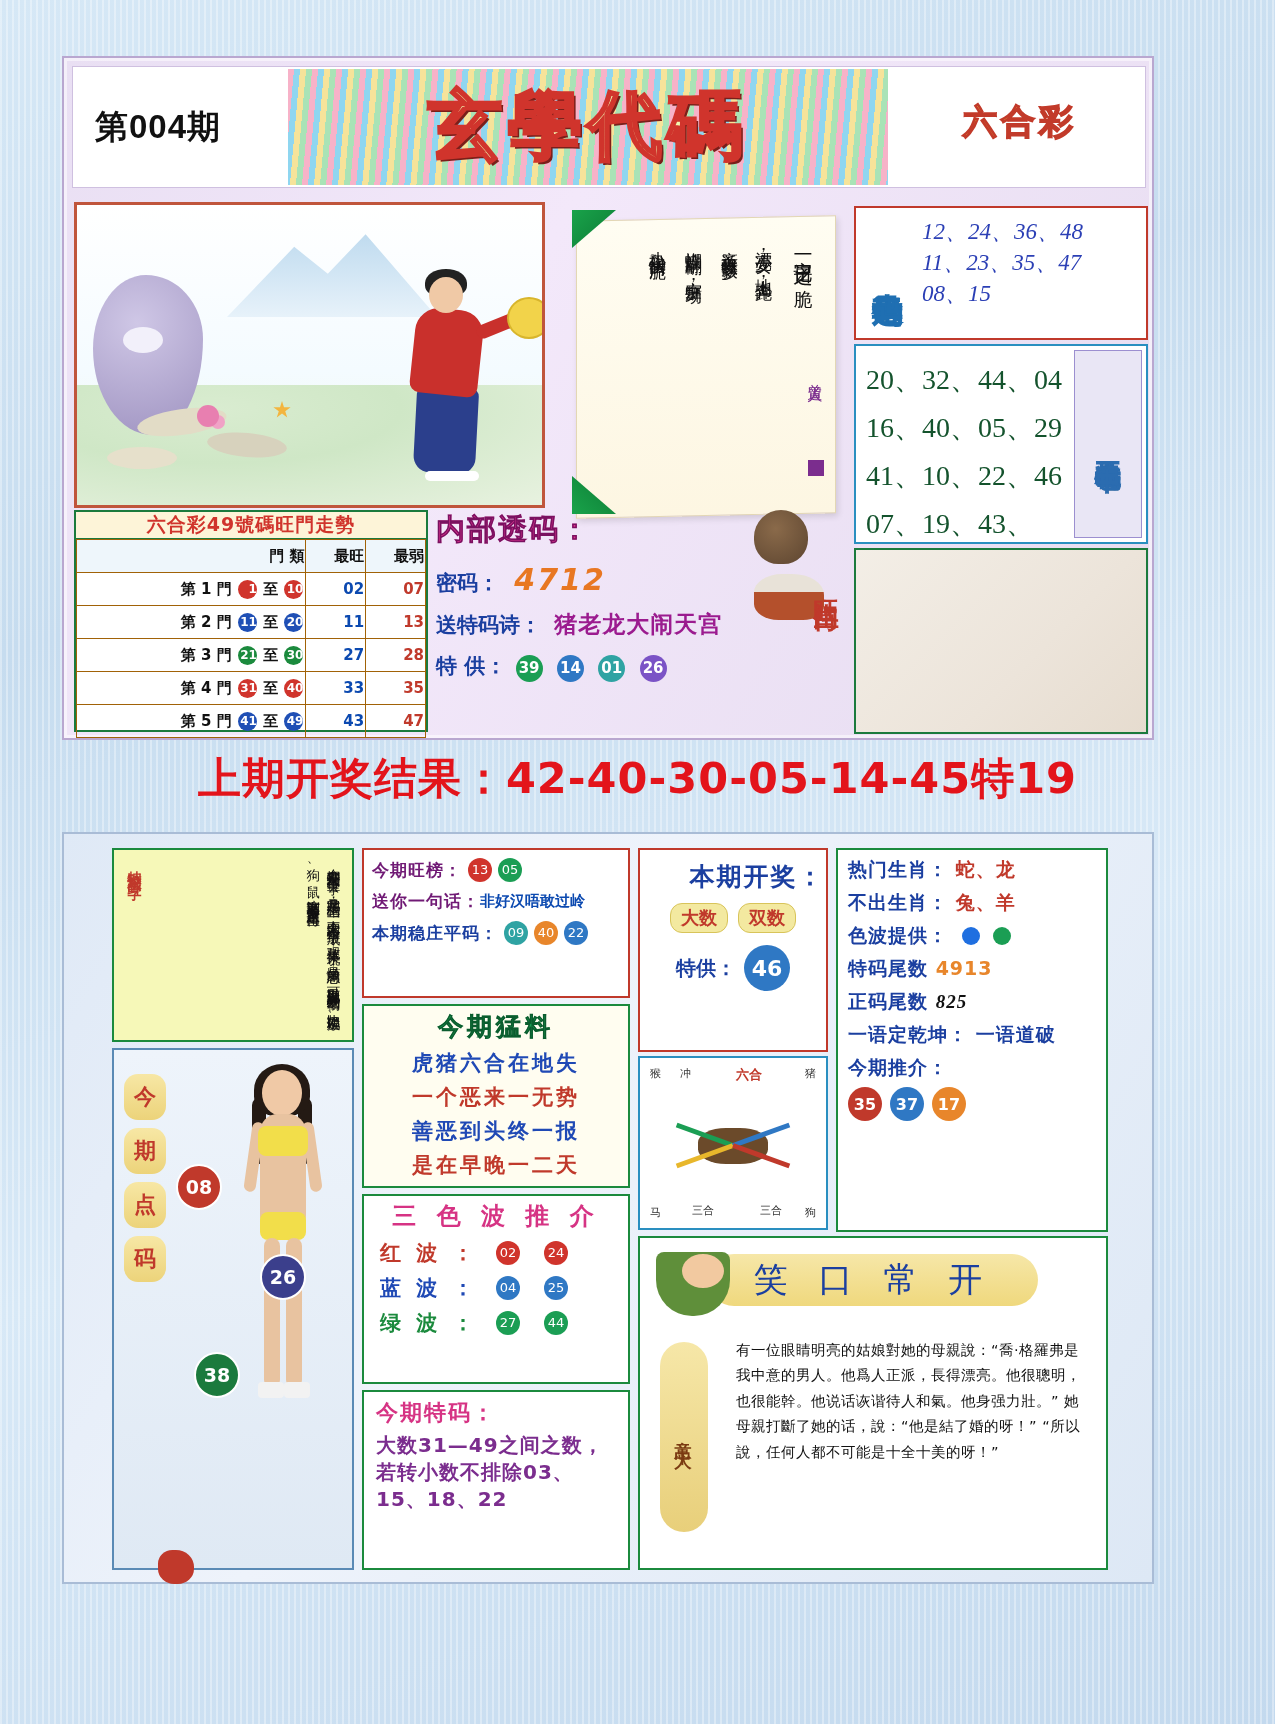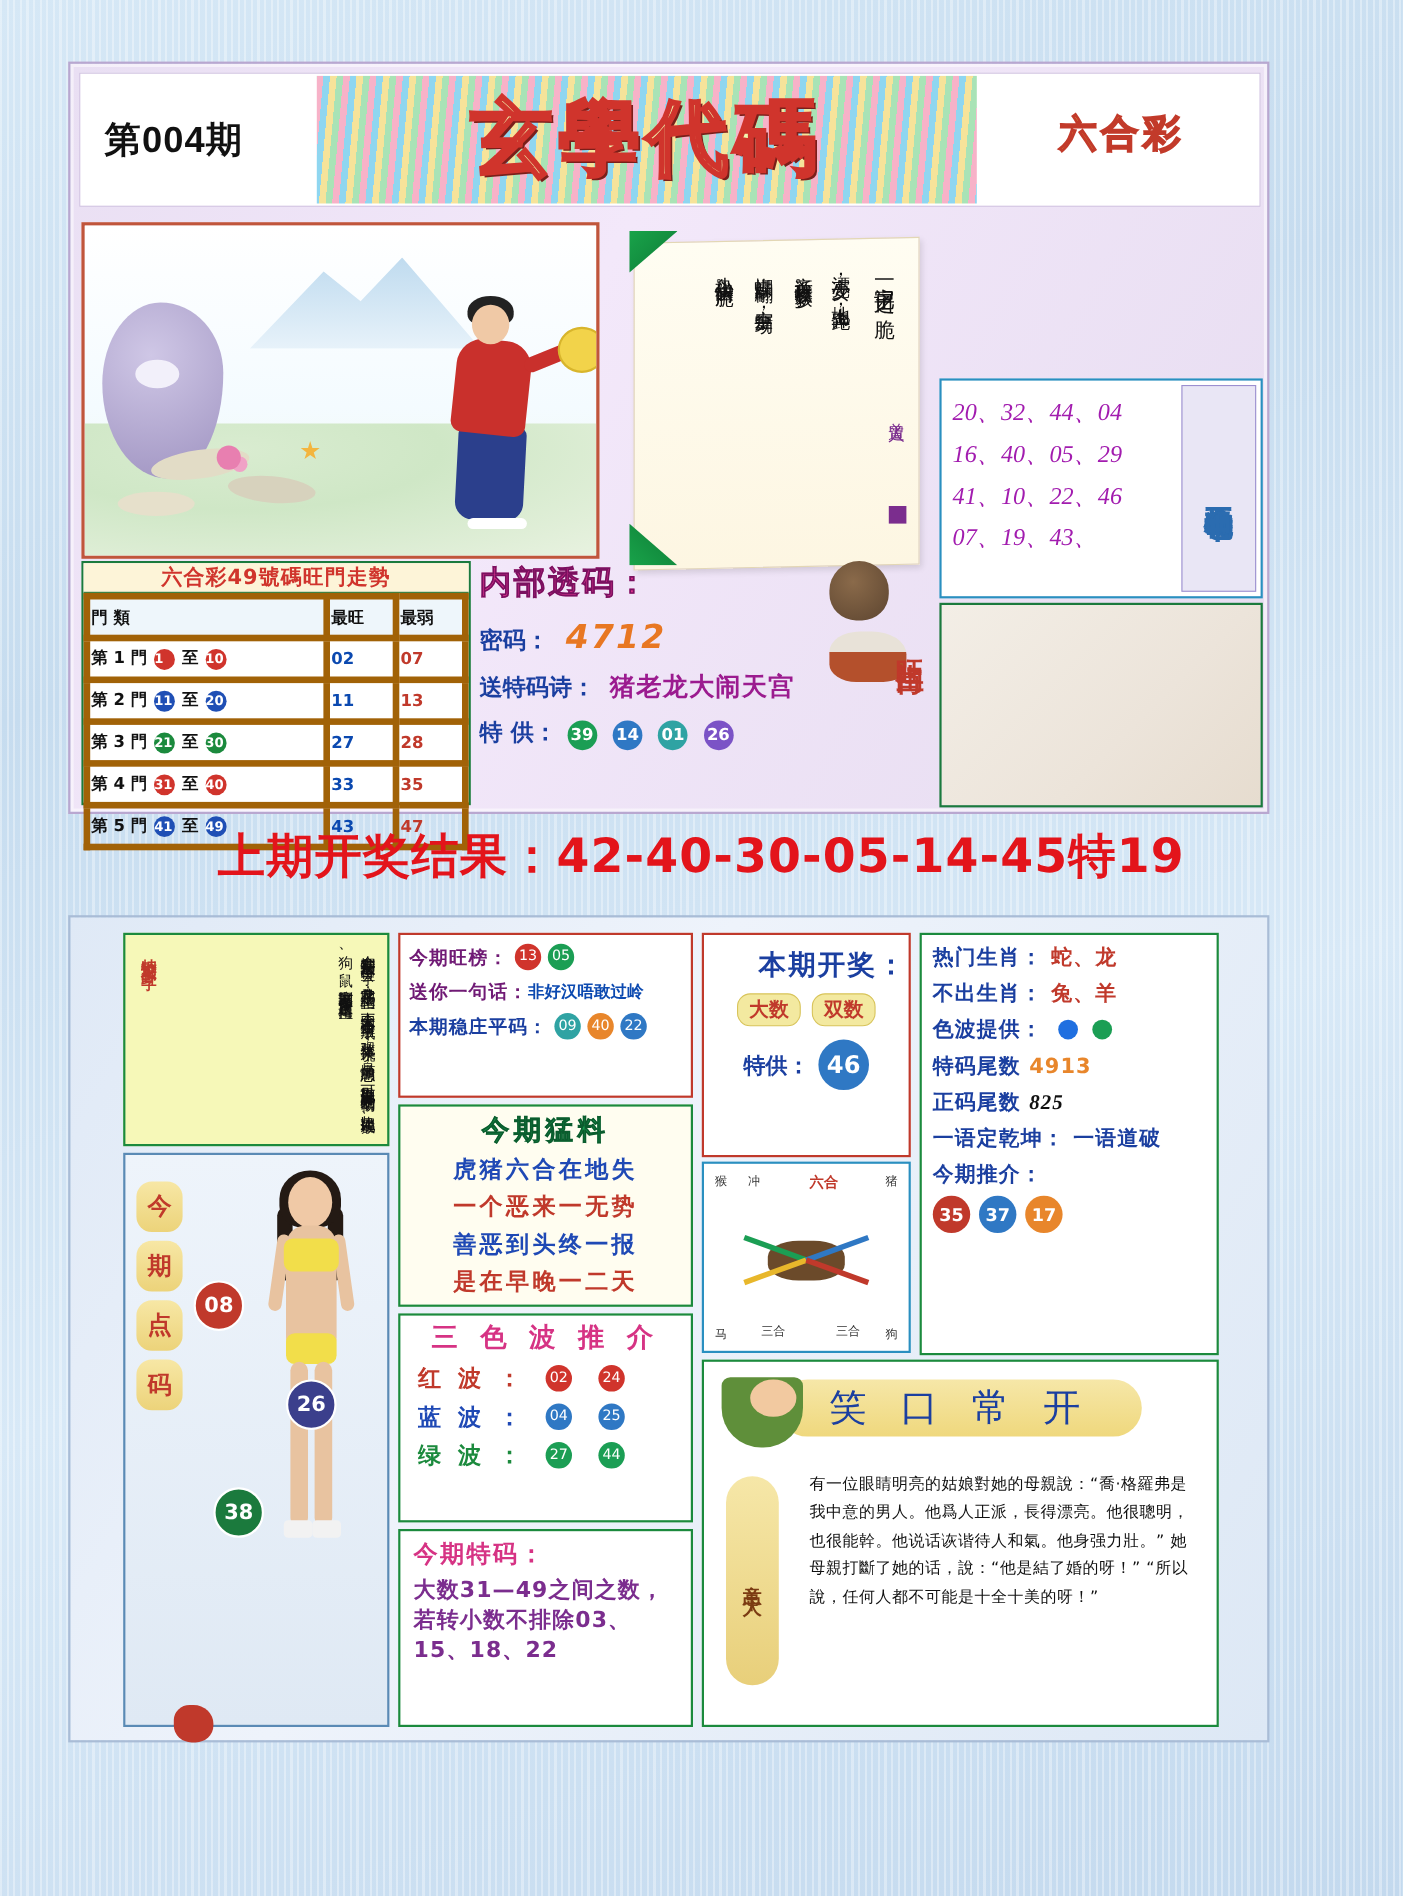--- a/index.html
+++ b/index.html
@@ -125,22 +125,22 @@
   }
   .lucky-nums{
     flex:1;padding:8px 4px 4px 4px;color:#2b3fb5;font-style:italic;
     font-size:23px;line-height:1.35;font-family:"Liberation Serif",serif;
   }
   .box-special{
     position:absolute;left:790px;top:286px;width:290px;height:196px;
     border:2px solid #2a8fc0;background:#fff;display:flex;
   }
   .sp-nums{
-    flex:1;padding:10px 4px 4px 10px;color:#a21caf;font-style:italic;
-    font-size:22px;line-height:1.72;font-family:"Liberation Serif",serif;
+    flex:1;padding:10px 4px 4px 10px;color:#14532d;
+    font-size:28px;line-height:1.72;font-family:"Liberation Serif",serif;
   }
   .sp-label{
     width:66px;margin:4px;background:#e9e6f5;border:1px solid #9c8fd0;
     display:flex;align-items:center;justify-content:center;
     writing-mode:vertical-rl;text-orientation:upright;
     font-size:25px;font-weight:bold;color:#e8a33d;-webkit-text-stroke:1px #2b6cb0;letter-spacing:1px;
   }
   .box-blank{
     position:absolute;left:790px;top:490px;width:290px;height:182px;
     border:2px solid #1b7a3d;background:linear-gradient(135deg,#f3eee6,#ece4da 60%,#e6dccf);
@@ -149,21 +149,21 @@
   
   .tbl{
     position:absolute;left:10px;top:452px;width:350px;height:218px;
     border:2px solid #1b7a3d;background:#fff;
   }
   .tbl-title{
     height:26px;background:#fdf4d8;display:flex;align-items:center;justify-content:center;
     font-size:19px;font-weight:bold;color:#d0342c;letter-spacing:1px;border-bottom:1px solid #1b7a3d;
   }
   table{border-collapse:collapse;width:100%;font-size:15px;}
-  th,td{border:6px solid #a16207;text-align:left;height:30px;font-weight:bold;}
+  th,td{border:1px solid #a16207;text-align:right;height:30px;font-weight:bold;}
   th{background:#eef6fb;color:#111;font-size:15px;}
   td.cat{font-size:15px;color:#111;}
   td.hot{color:#0b49b0;}
   td.cold{color:#c0392b;}
   .bub{display:inline-block;width:19px;height:19px;line-height:19px;border-radius:50%;color:#fff;font-size:12px;vertical-align:middle;margin:0 1px;}
   .b-red{background:#d0342c;} .b-blue{background:#1f4fb5;} .b-green{background:#1b8a3d;}
 
   
   .inner{
     position:absolute;left:372px;top:452px;width:408px;height:218px;
@@ -353,20 +353,28 @@
       <div class="scroll-cap cap-bot"></div>
       <div class="vtext v1">一字记之日：脆</div>
       <div class="vtext v2">漂亮少女，地上奔跑，</div>
       <div class="vtext v3">亲近自然收获多。</div>
       <div class="vtext v4">蝴蝶翩翩·空中舞动，</div>
       <div class="vtext" style="right:176px;top:30px;height:250px;">小鸟欢快叫声脆。</div>
       <div class="seal"></div>
       <div class="vtext sealtext" style="right:20px;bottom:86px;height:70px;font-size:15px;color:#7b2d8e;">曾道人</div>
     </div>
 
+    <div class="box-lucky">
+      <div class="lucky-label">幸运号码</div>
+      <div class="lucky-nums">
+        <div>12、24、36、48</div>
+        <div>11、23、35、47</div>
+        <div>08、15</div>
+      </div>
+    </div>
 
     <div class="box-special">
       <div class="sp-nums">
         <div>20、32、44、04</div>
         <div>16、40、05、29</div>
         <div>41、10、22、46</div>
         <div>07、19、43、</div>
       </div>
       <div class="sp-label">十五粒特码包中</div>
     </div>

